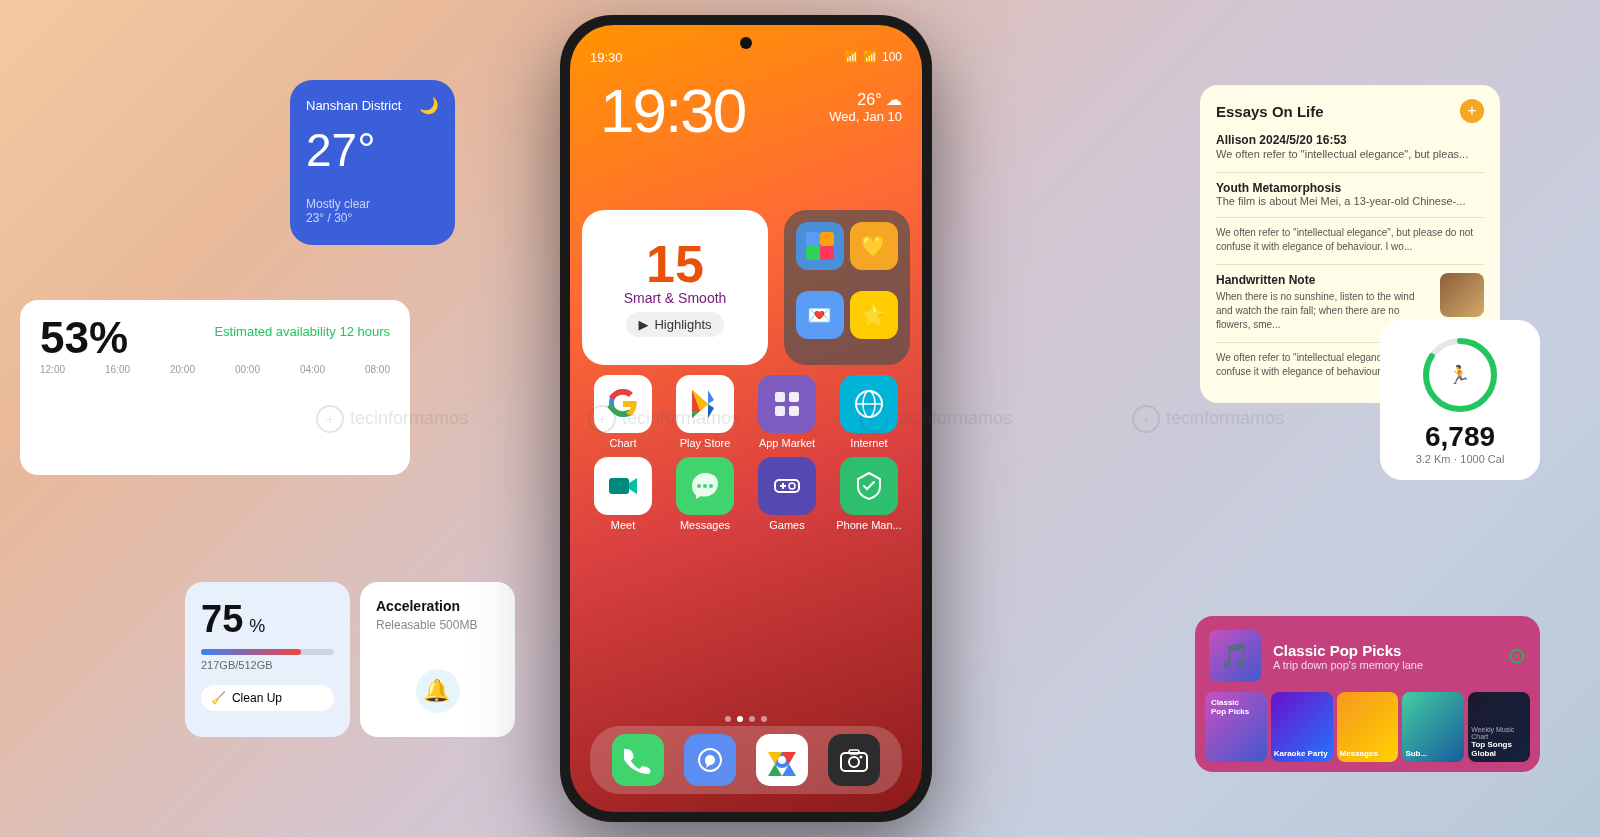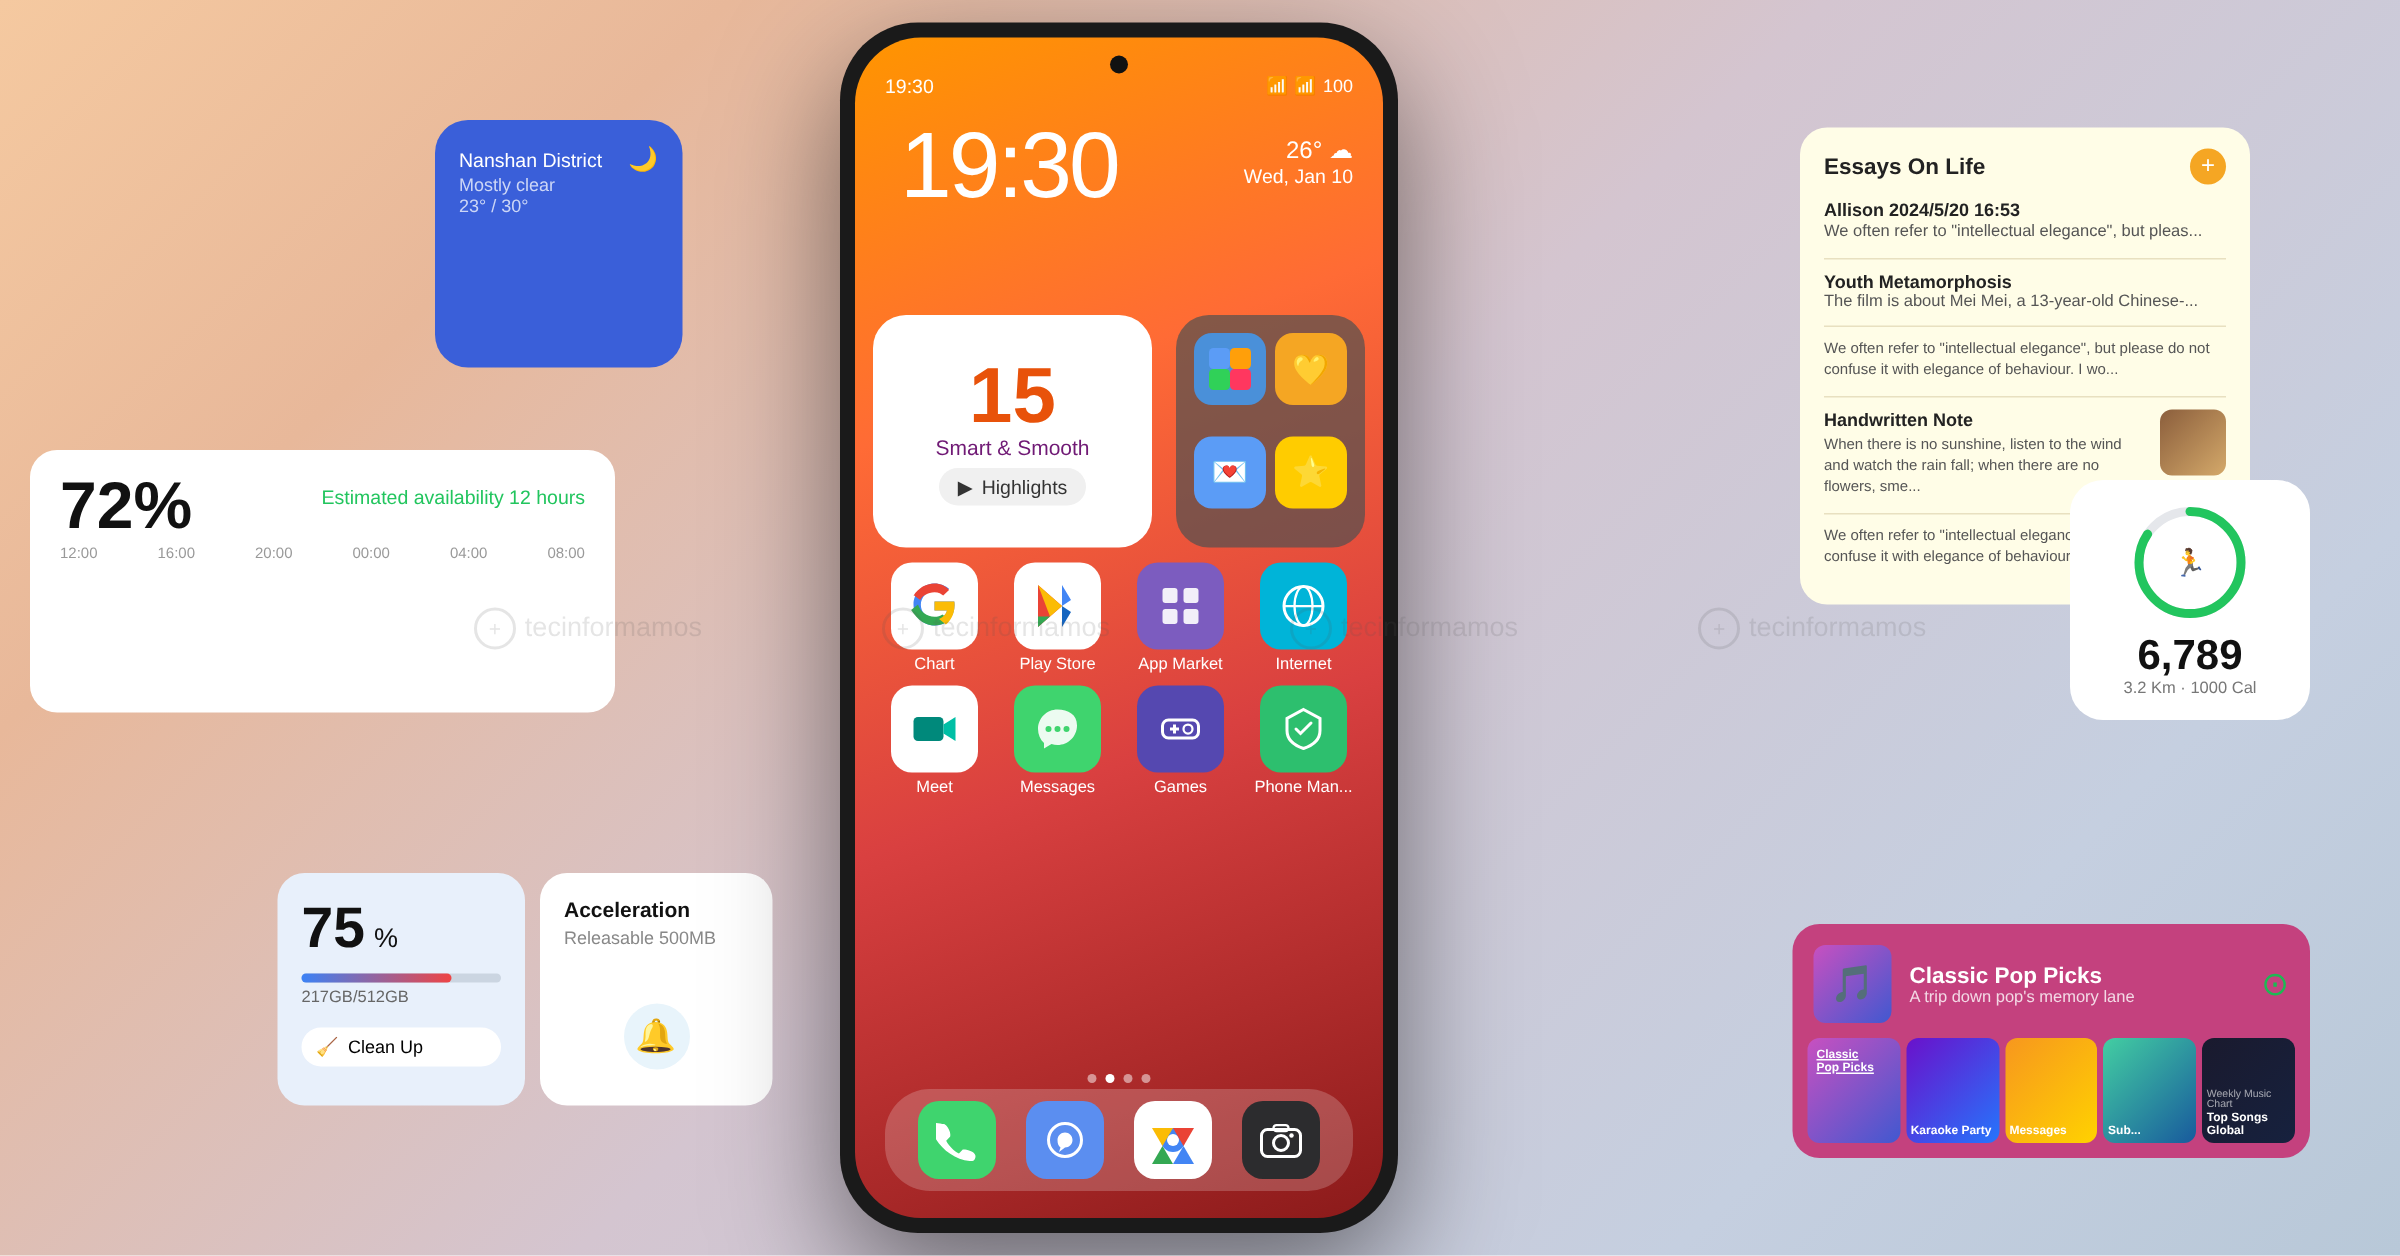--- a/index.html
+++ b/index.html
@@ -315,27 +315,28 @@
     .battery-svg { width: 340px; height: 60px; }
   </style>
 </head>
 <body>
 
 <div class="weather-widget">
   <div style="display:flex;align-items:center;justify-content:space-between;">
     <span style="font-size:13px;font-weight:500;color:white;">Nanshan District</span>
     <span style="font-size:16px;">🌙</span>
   </div>
+  <div style="font-size:46px;font-weight:300;color:white;margin:8px 0 20px;">27°</div>
   <div style="font-size:12px;color:#ccd6f6;">Mostly clear</div>
   <div style="font-size:12px;color:#ccd6f6;">23° / 30°</div>
 </div>
 
 <div class="battery-widget">
   <div style="display:flex;justify-content:space-between;align-items:flex-start;">
-    <div style="font-size:44px;font-weight:700;color:#111;line-height:1;">72%</div>
+    <div style="font-size:44px;font-weight:700;color:#111;line-height:1;">53%</div>
     <div style="font-size:13px;color:#22c55e;font-weight:500;margin-top:8px;">Estimated availability 12 hours</div>
   </div>
   <div class="battery-time-labels">
     <span>12:00</span>
       <span>16:00</span>
       <span>20:00</span>
       <span>00:00</span>
       <span>04:00</span>
       <span>08:00</span>
   </div>
@@ -624,21 +625,21 @@
       <div style="width:100%;height:100%;display:flex;align-items:center;justify-content:center;font-size:24px;">🎵</div>
     </div>
     <div class="spotify-info">
       <div style="font-size:15px;font-weight:700;color:white;">Classic Pop Picks</div>
       <div style="font-size:11px;color:rgba(255,255,255,0.8);">A trip down pop's memory lane</div>
     </div>
     <div style="color:#1DB954;font-size:22px;">⊙</div>
   </div>
   <div class="spotify-albums">
     <div class="spotify-album-thumb" style="background:linear-gradient(135deg,#c850c0,#4158d0);">
-      <div style="font-size:10px;padding:4px;color:white;font-weight:600;font-size:8px;position:absolute;top:2px;left:2px;text-decoration:underline;">Classic<br>Pop Picks</div>
+      <div style="font-size:10px;padding:4px;color:white;font-weight:600;font-size:8px;position:absolute;top:2px;left:2px;">Classic<br>Pop Picks</div>
     </div>
     <div class="spotify-album-thumb" style="background:linear-gradient(135deg,#6a11cb,#2575fc);">
       <div class="spotify-album-label">Karaoke Party</div>
     </div>
     <div class="spotify-album-thumb" style="background:linear-gradient(135deg,#f7971e,#ffd200);">
       <div class="spotify-album-label">Messages</div>
     </div>
     <div class="spotify-album-thumb" style="background:linear-gradient(135deg,#43cea2,#185a9d);">
       <div class="spotify-album-label">Sub...</div>
     </div>

